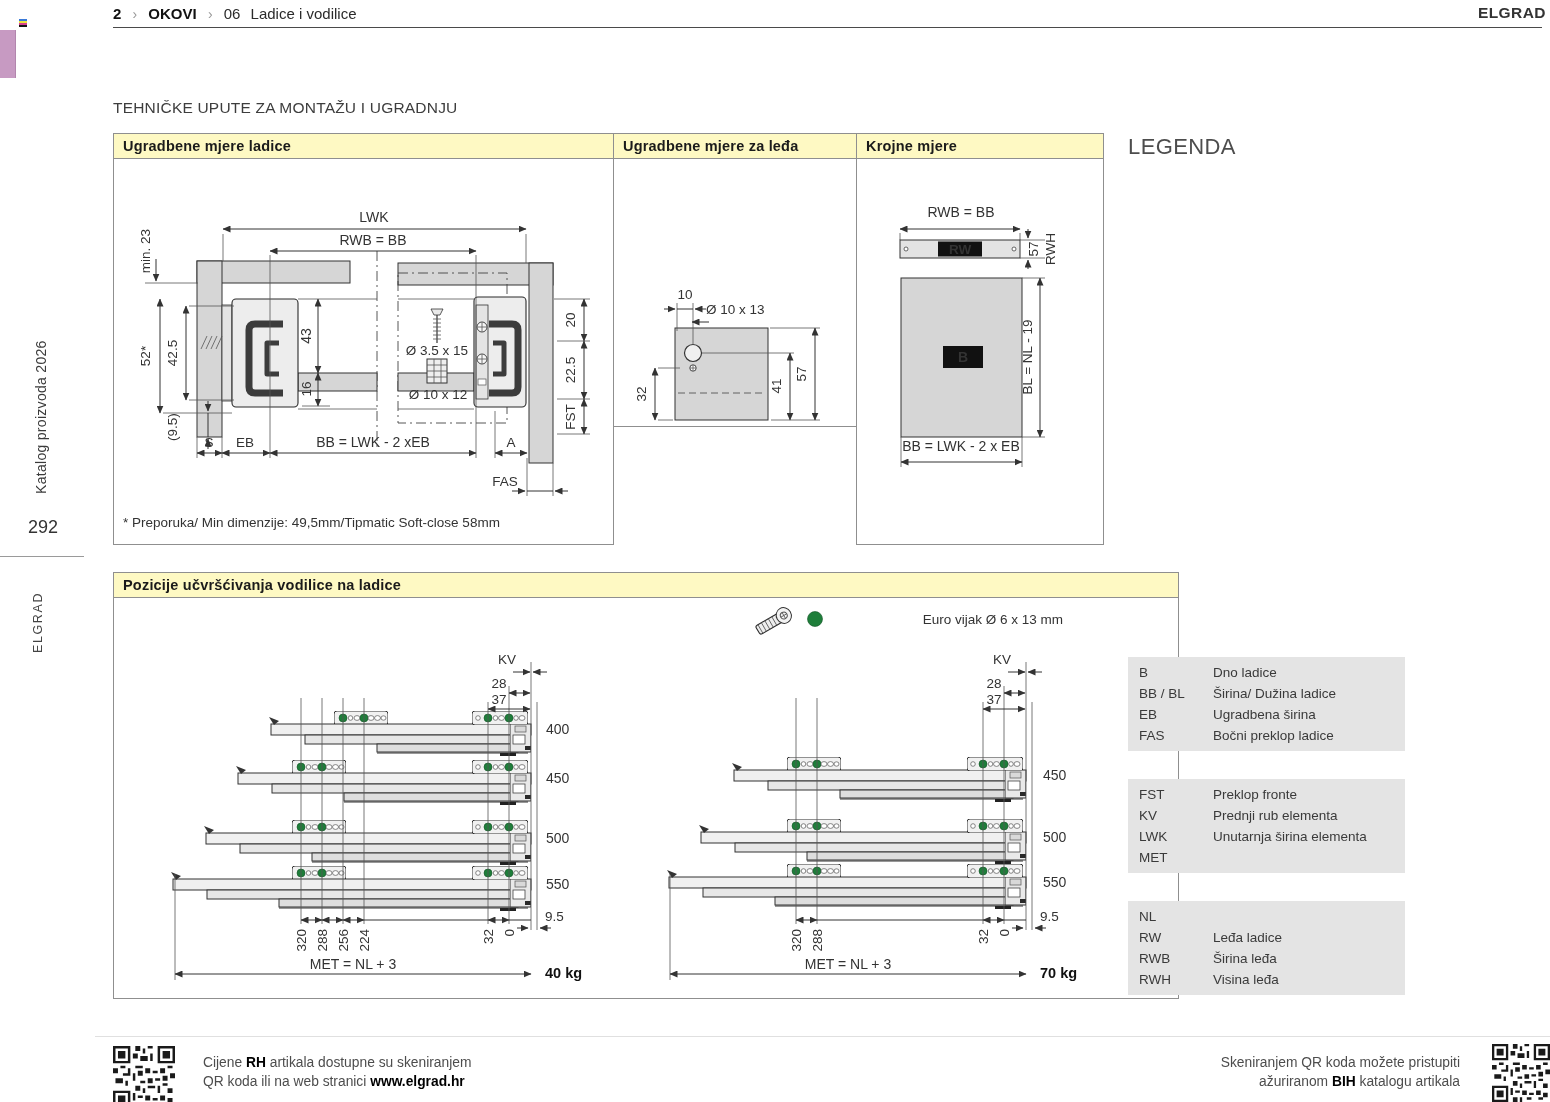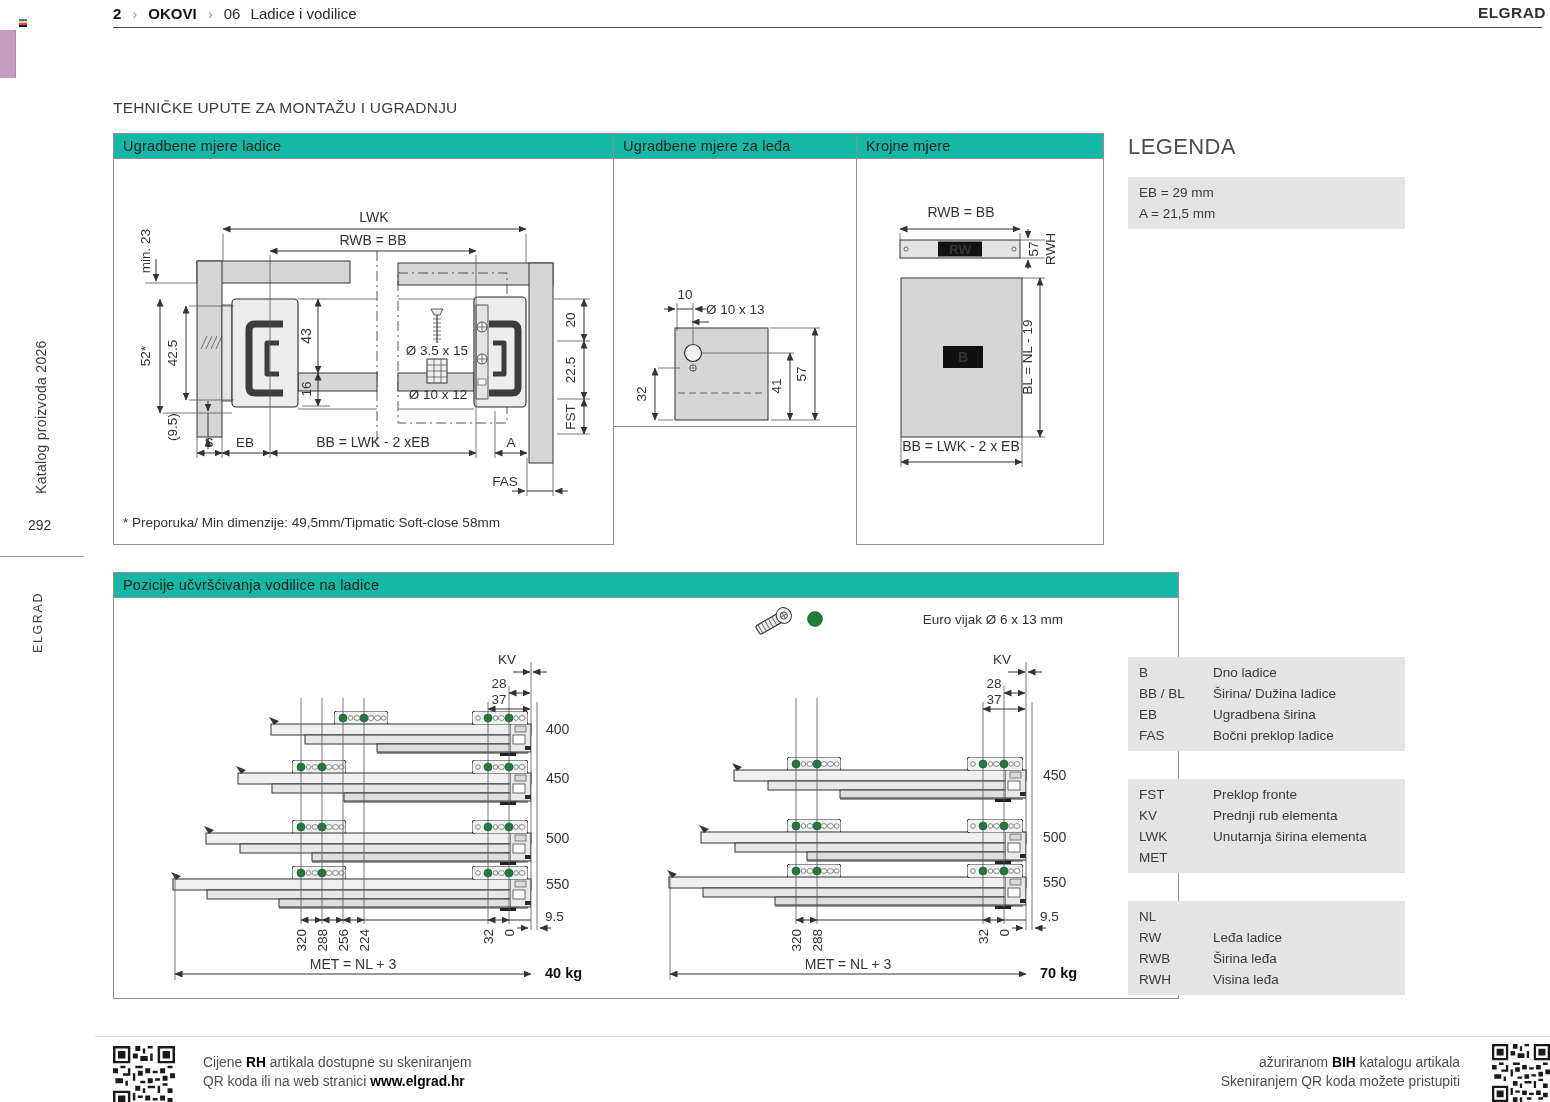--- a/index.html
+++ b/index.html
@@ -8,30 +8,30 @@
   
   .crumb{position:absolute;left:113px;top:5px;font-size:15px;color:#2b2b2b;white-space:nowrap}
   .crumb .b{font-weight:bold;color:#111}
   .crumb .sep{color:#999;padding:0 7px;font-size:14px}
   .brand{position:absolute;left:1478px;top:4px;font-size:15.5px;font-weight:bold;color:#333;letter-spacing:.4px}
   .rule{position:absolute;left:113px;top:27px;width:1429px;height:1px;background:#4a4a4a}
   .heading{position:absolute;left:113px;top:99px;font-size:15.5px;color:#3d3d3d;letter-spacing:.2px}
   
   .vtext{position:absolute;white-space:nowrap;transform:rotate(-90deg);transform-origin:left top}
   .cat{left:33px;top:494px;font-size:14px;color:#3a3a3a;letter-spacing:.3px}
-  .pnum{position:absolute;left:28px;top:517px;font-size:14px;color:#333}
+  .pnum{position:absolute;left:28px;top:517px;font-size:18px;color:#333}
   .sline{position:absolute;left:0;top:556px;width:84px;height:1px;background:#9a9a9a}
   .sbrand{left:31px;top:653px;font-size:12.5px;color:#444;letter-spacing:1.6px}
   .pink{position:absolute;left:0;top:30px;width:15px;height:48px;background:#c79ac2;border-right:1px solid #b286ad}
   .reg{position:absolute;left:19px;top:19px;width:8px}
   .reg div{height:2px}
   
   .panel{position:absolute;border:1px solid #8f8f8f;background:#fff;box-sizing:border-box}
-  .phead{height:25px;background:#14b8a6;border-bottom:1px solid #8f8f8f;font-size:14.5px;
-         font-weight:normal;color:#1b1b1b;line-height:24px;padding-left:9px;letter-spacing:.2px;
+  .phead{height:25px;background:#fef9c3;border-bottom:1px solid #8f8f8f;font-size:14.5px;
+         font-weight:bold;color:#1b1b1b;line-height:24px;padding-left:9px;letter-spacing:.2px;
          box-sizing:border-box;overflow:hidden;white-space:nowrap}
   svg{display:block}
   svg text{font-family:"Liberation Sans",sans-serif;font-size:13.5px;fill:#333}
   svg text.f14{font-size:14px}
   svg text.kg{font-size:14.5px;font-weight:bold;fill:#111}
   .ln{stroke:#333;stroke-width:1;fill:none}
   .tn{stroke:#555;stroke-width:.8;fill:none}
   .dash{stroke:#444;stroke-width:.9;fill:none;stroke-dasharray:10 4 2 4}
   .dsh{stroke:#555;stroke-width:.9;fill:none;stroke-dasharray:7 4}
   .g1{fill:#d6d6d6;stroke:#333;stroke-width:1}
@@ -290,24 +290,20 @@
     <line x1="183" y1="119" x2="183" y2="278" class="ln" marker-start="url(#ah)" marker-end="url(#ah)"></line>
     <text transform="rotate(-90 175 198)" x="175" y="198" text-anchor="middle">BL = NL - 19</text>
     <text x="104" y="292" text-anchor="middle" class="f14">BB = LWK - 2 x EB</text>
     <line x1="44" y1="278" x2="44" y2="308" class="tn"></line>
         <line x1="165" y1="278" x2="165" y2="308" class="tn"></line>
     <line x1="44" y1="303" x2="165" y2="303" class="ln" marker-start="url(#ah)" marker-end="url(#ah)"></line>
   </svg>
 </div>
 
 <div class="ltitle">LEGENDA</div>
-<div class="lbox" style="top:177px;height:52px">
-  <div class="line">EB = 29 mm</div>
-  <div class="line">A = 21,5 mm</div>
-</div>
 
 <div class="panel" style="left:113px;top:572px;width:1066px;height:427px">
   <div class="phead">Pozicije učvršćivanja vodilice na ladice</div>
   <svg width="988" height="399" viewBox="0 0 988 399">
 
     <g transform="translate(662,22) rotate(-30)">
       <rect x="-21" y="-5" width="26" height="10" rx="2" class="g2"></rect>
       <path d="M-18 -5 v10 M-14 -5 v10 M-10 -5 v10 M-6 -5 v10 M-2 -5 v10" class="tn"></path>
       <ellipse cx="9" cy="0" rx="7.5" ry="8" fill="#f3f3f3" stroke="#333"></ellipse>
       <circle cx="9" cy="0" r="3.4" fill="none" stroke="#555"></circle>
@@ -526,22 +522,22 @@
 <div class="qr" style="left:113px;top:1046px">
   <svg width="62" height="62" viewBox="0 0 25 25">
         <use href="#qr"></use>
       </svg>
 </div>
 <div class="fl">
   <div><span>Cijene </span><span class="fb">RH</span><span> artikala dostupne su skeniranjem</span></div>
   <div><span>QR koda ili na web stranici </span><span class="fb">www.elgrad.hr</span></div>
 </div>
 <div class="fr">
+  <div><span>Skeniranjem QR koda možete pristupiti</span></div>
   <div><span>ažuriranom </span><span class="fb">BIH</span><span> katalogu artikala</span></div>
-  <div><span>Skeniranjem QR koda možete pristupiti</span></div>
 </div>
 <div class="qr" style="left:1492px;top:1044px">
   <svg width="58" height="58" viewBox="0 0 25 25">
         <use href="#qr"></use>
       </svg>
 </div>
 
 </div>
 
 </body></html>

